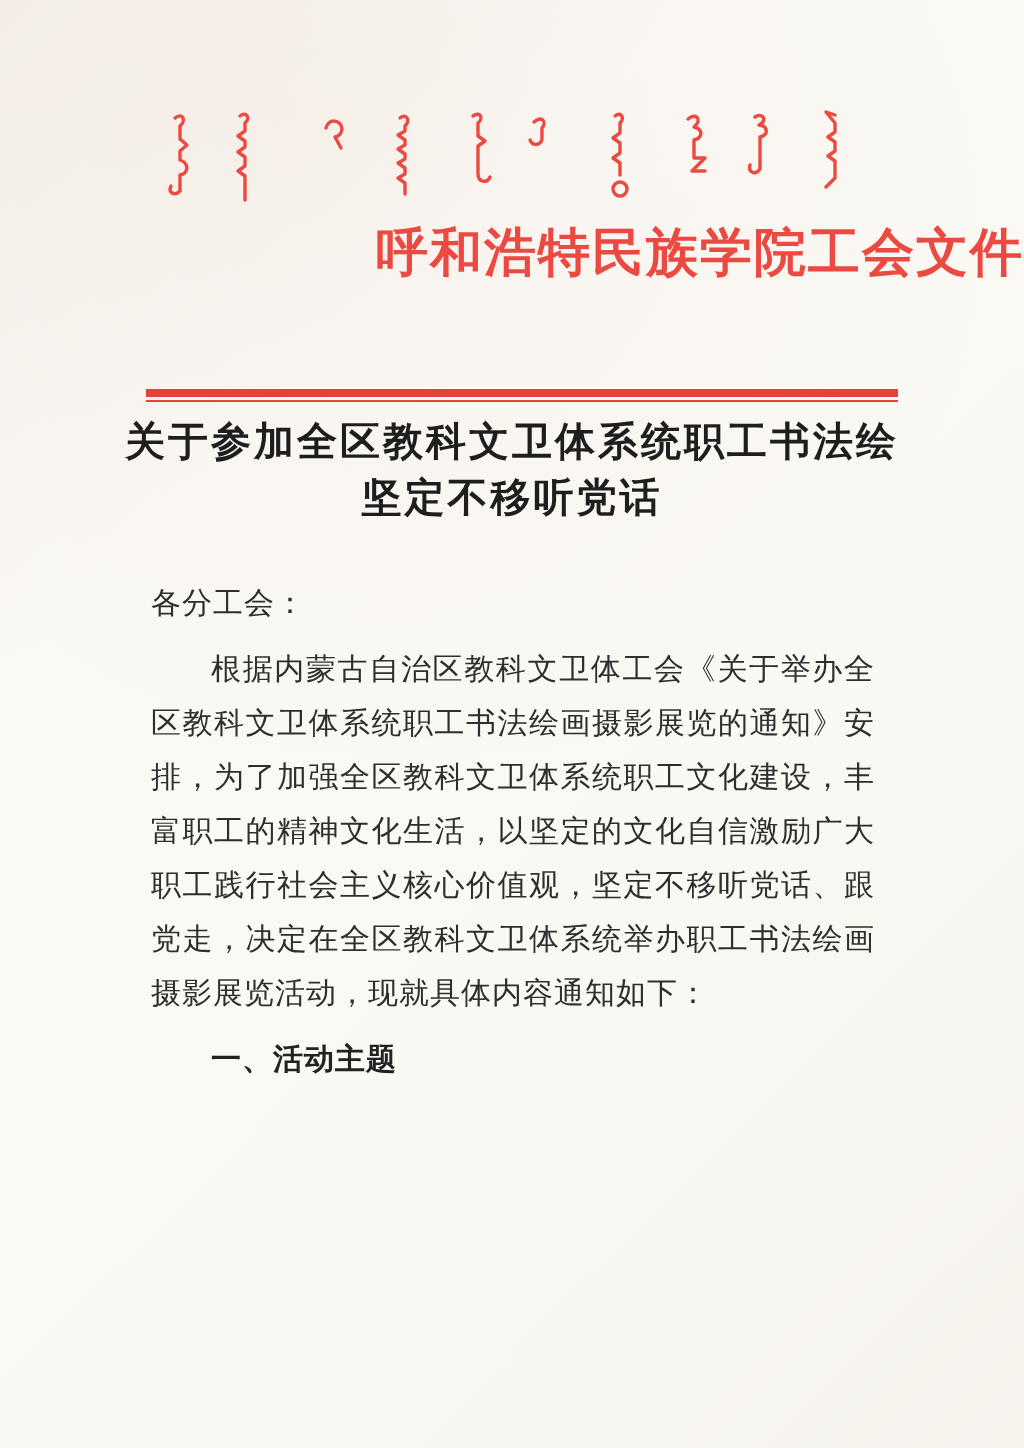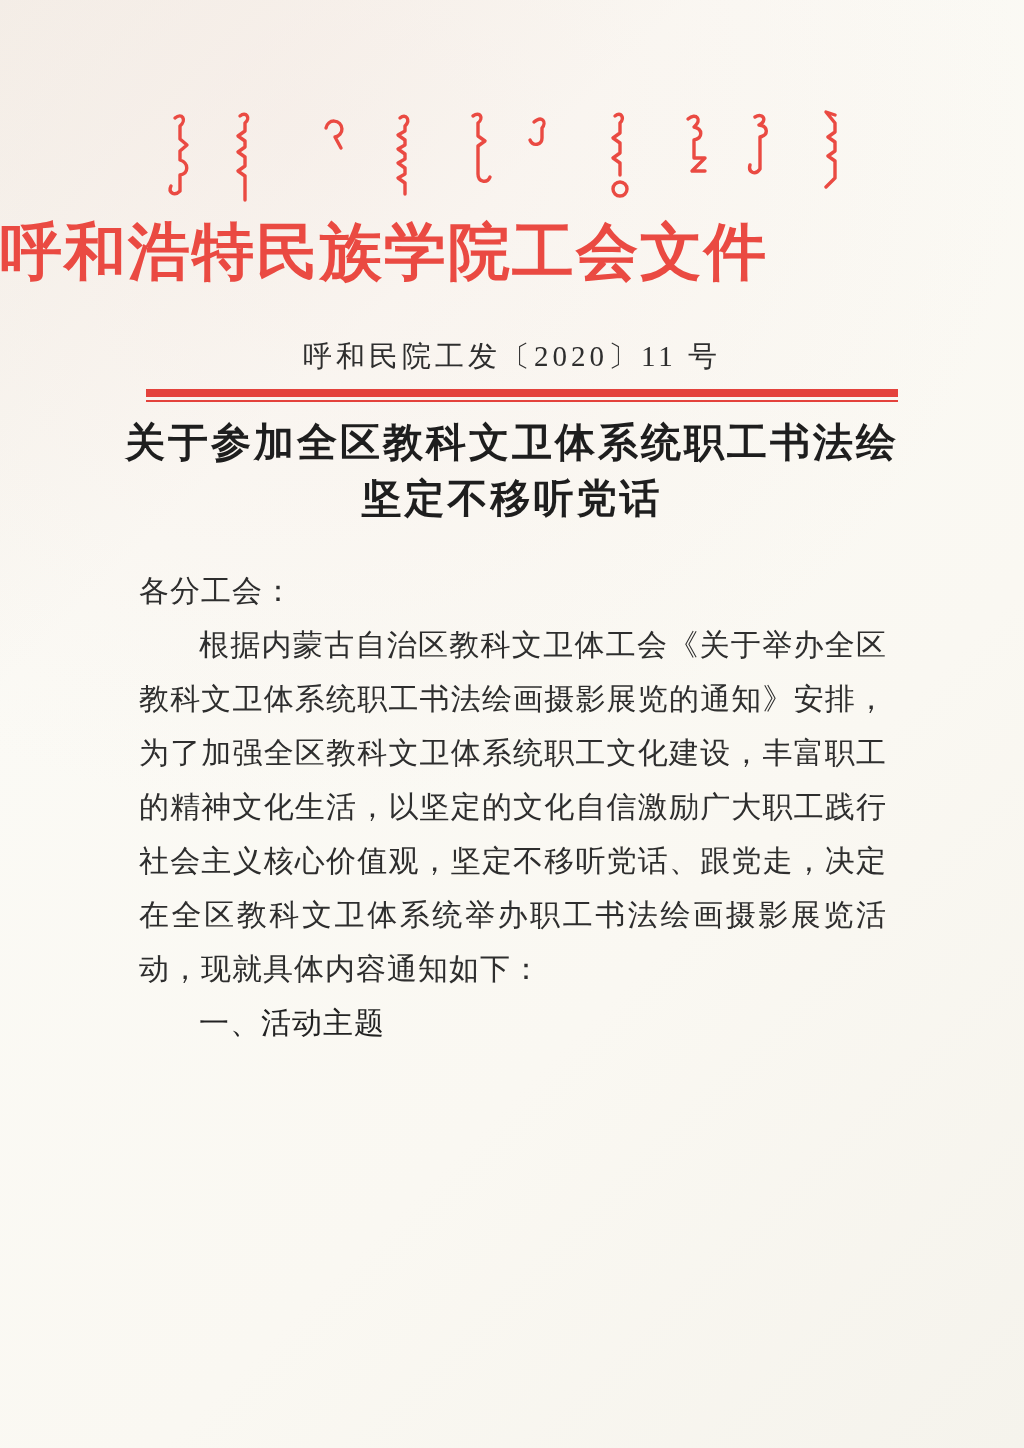--- a/index.html
+++ b/index.html
@@ -22,24 +22,24 @@
   }
   .mongolian{
     position:absolute;top:110px;left:155px;width:704px;height:100px;
   }
   .mongolian path,.mongolian circle{
     fill:none;stroke:var(--header-red,#ea4a42);
     stroke-width:3.4;stroke-linecap:round;stroke-linejoin:round;
   }
   .org-title{
     position:absolute;top:204px;left:0;width:100%;
-    text-align:left;
+    text-align:right;
     font-family:"DejaVu Serif","Liberation Serif",serif;
     font-weight:900;
-    font-size:62px;line-height:96px;
+    font-size:52px;line-height:96px;
     letter-spacing:2px;
     color:var(--header-red,#ea4a42);
     white-space:nowrap;
   }
   .doc-number{
     position:absolute;top:334px;left:0;width:100%;
     text-align:center;
     font-size:29px;line-height:44px;
     letter-spacing:4px;
     color:var(--ink,#2e2e2e);
@@ -48,38 +48,38 @@
   .red-rule{
     position:absolute;top:389px;left:146px;width:752px;
   }
   .red-rule .thick{height:8px;background:var(--rule-red,#e4423c);}
   .red-rule .gap{height:3px;}
   .red-rule .thin{height:2px;background:var(--rule-red,#e4423c);}
   .doc-title{
     position:absolute;top:414px;left:0;width:100%;
     margin:0;
     text-align:center;
-    font-family:Liberation Sans, sans-serif;
+    font-family:Liberation Serif, serif;
     font-weight:bold;
     font-size:40px;line-height:56px;
     letter-spacing:3px;
     color:var(--title-ink,#1e1e1e);
   }
   .body-text{
     position:absolute;top:564px;left:139px;width:748px;
     font-size:30px;line-height:54px;
     letter-spacing:1px;
     color:var(--ink,#2e2e2e);
     text-align:justify;
   }
-  .body-text p{margin:0;}
+  .body-text p{margin:12px;}
   .indent{text-indent:2em;}
   .section-heading{
     font-family:"Liberation Sans",sans-serif;
-    font-weight:normal;
+    font-weight:bold;
     color:#222;
   }
 </style>
 </head>
 <body>
 
 <div class="page">
 
   <svg class="mongolian" viewBox="0 0 704 100" aria-hidden="true">
     <g>
@@ -112,21 +112,20 @@
           <path d="M12,7 c8,-5 13,4 4,8 c9,1 10,10 1,12 v32 c-5,7 -12,3 -10,-4"></path>
         </g>
       <g transform="translate(665,0)">
           <path d="M15,5 l-9,-3 9,11 v9 l-7,5 7,5 v9 l-7,5 7,5 v17 l-9,9"></path>
         </g>
     </g>
   </svg>
 
   <div class="org-title">呼和浩特民族学院工会文件</div>
 
-  <div class="doc-number">呼和民院工发〔2020〕11 号</div>
 
   <div class="red-rule">
     <div class="thick"></div>
     <div class="gap"></div>
     <div class="thin"></div>
   </div>
 
   <h1 class="doc-title">
     <span>关于参加全区教科文卫体系统职工书法绘</span><br>
     <span>坚定不移听党话</span>

